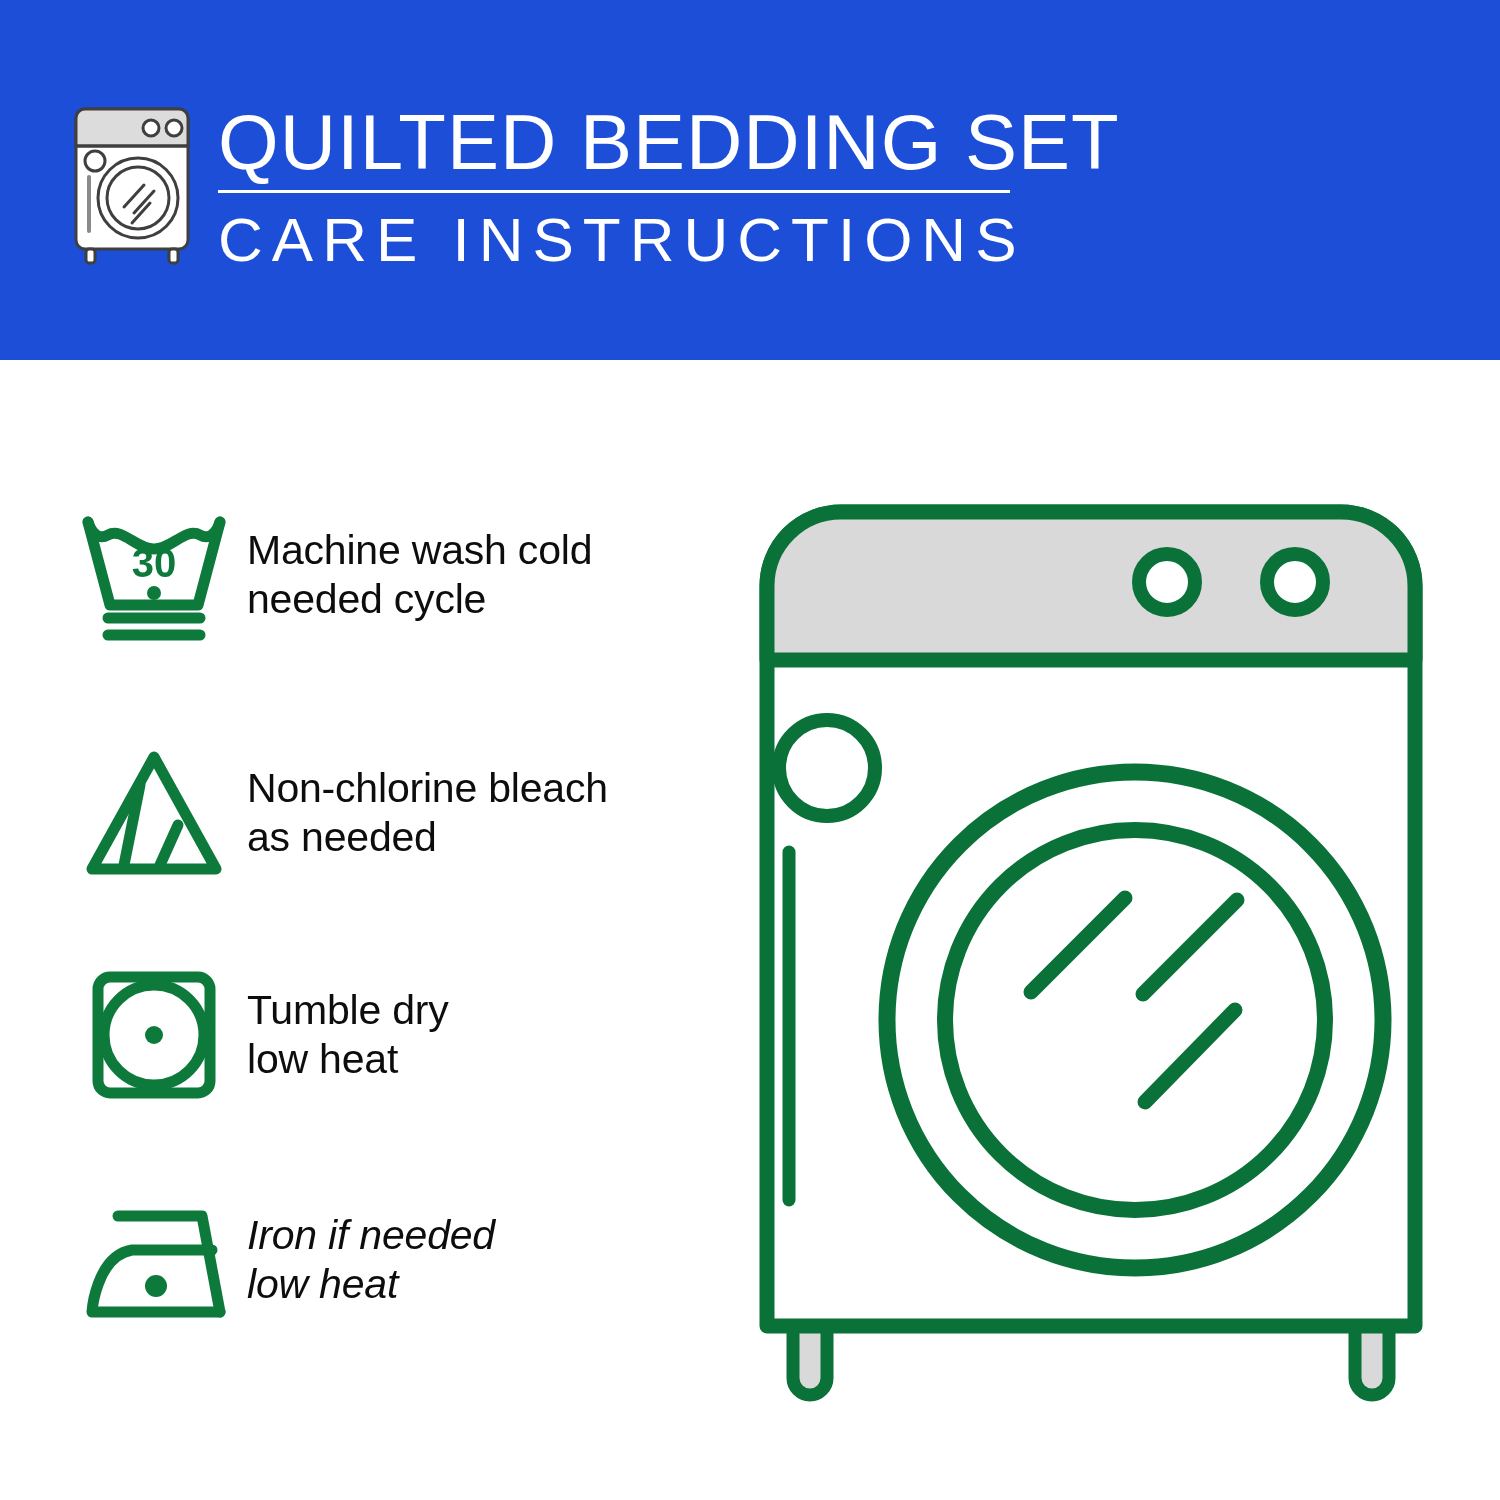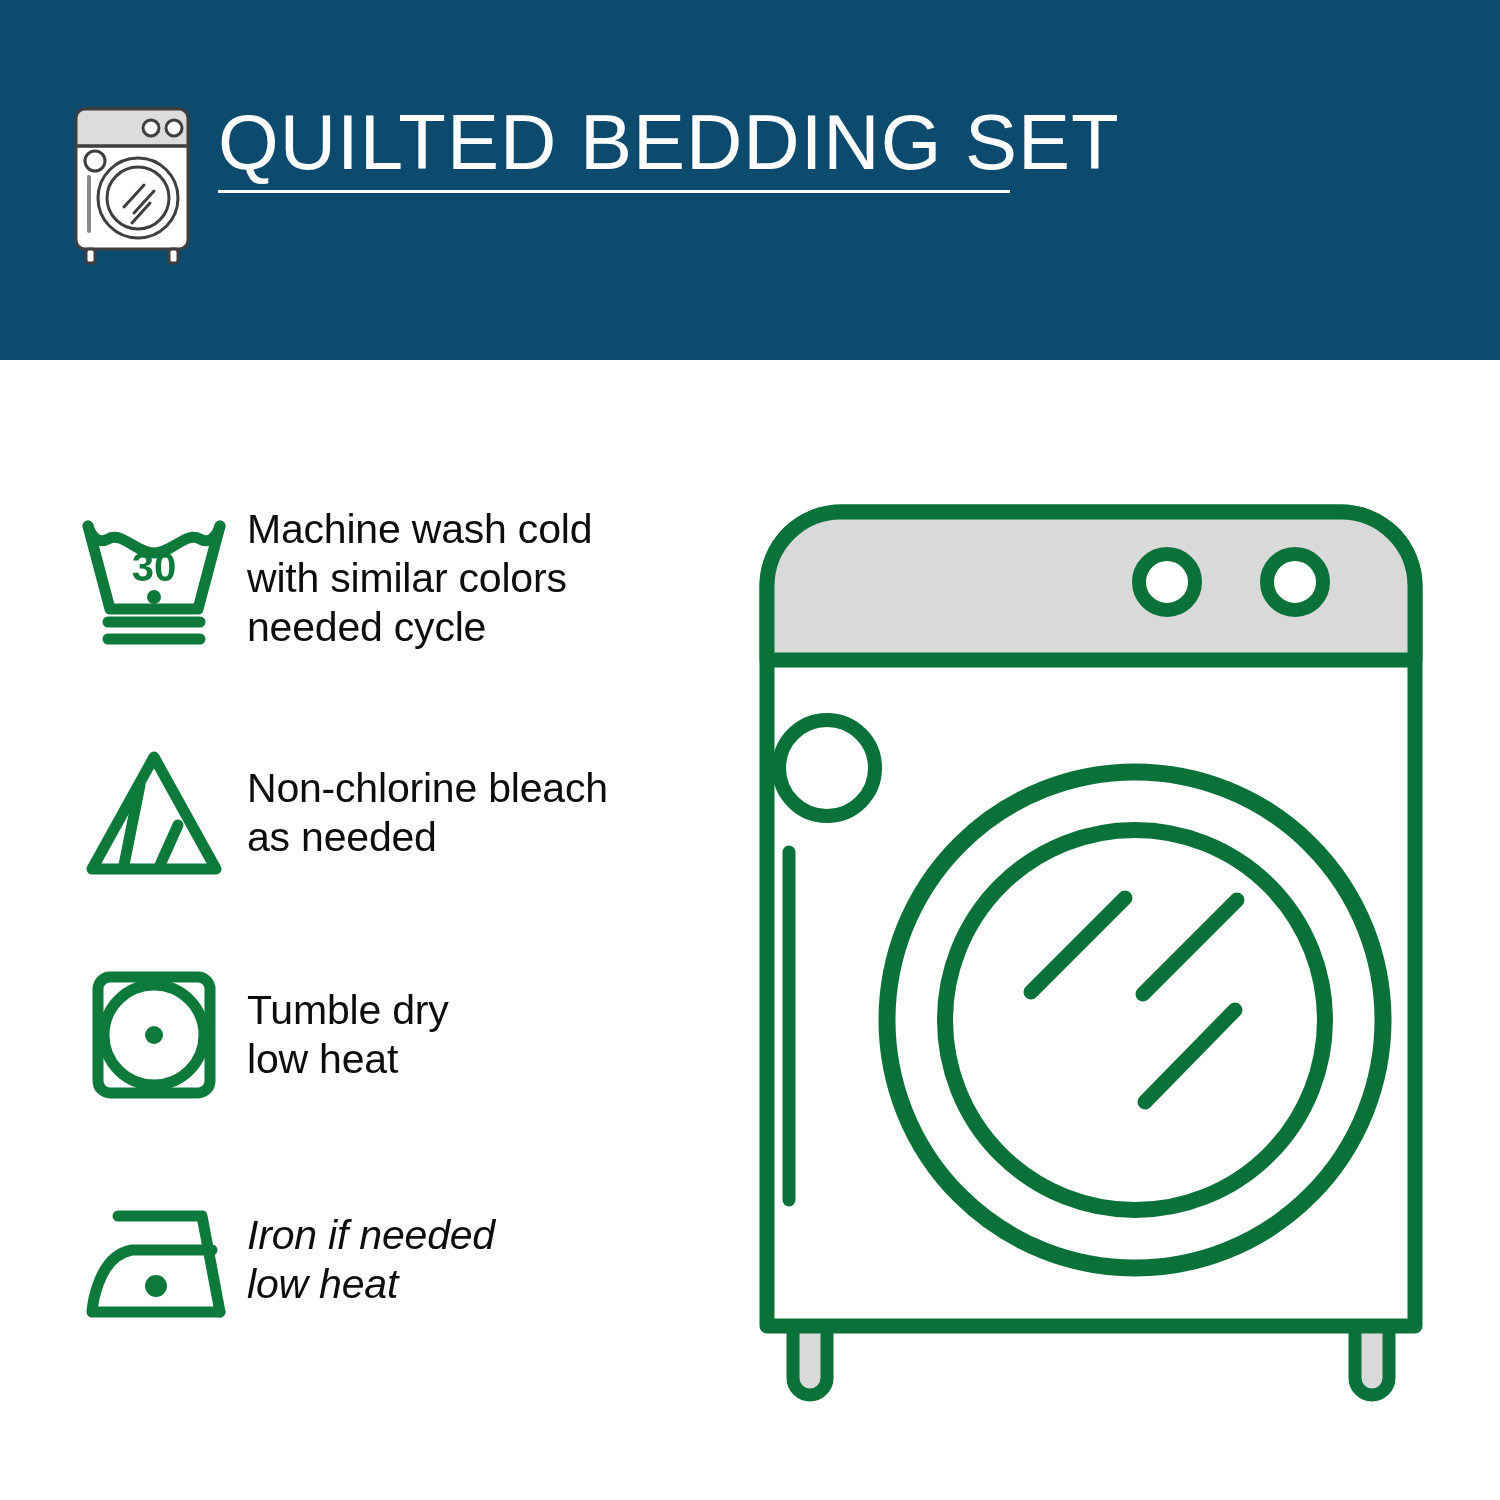--- a/index.html
+++ b/index.html
@@ -16,21 +16,21 @@
     overflow: hidden;
   }
 
   
   #header-band {
     position: absolute;
     left: 0;
     top: 0;
     width: 1500px;
     height: 360px;
-    background: #0c4a6e;
+    background: #1d4ed8;
   }
   #header-logo {
     position: absolute;
     left: 62px;
     top: 103px;
     width: 140px;
     height: 165px;
   }
   #header-text-block {
     position: absolute;
@@ -137,20 +137,21 @@
       <line x1="72" y1="110" x2="92" y2="88" stroke="#3f3f3f" stroke-width="3" stroke-linecap="round"></line>
       <line x1="70" y1="120" x2="88" y2="100" stroke="#3f3f3f" stroke-width="3" stroke-linecap="round"></line>
 
       <rect x="24" y="146" width="9" height="14" rx="3" fill="#ffffff" stroke="#3f3f3f" stroke-width="3"></rect>
       <rect x="107" y="146" width="9" height="14" rx="3" fill="#ffffff" stroke="#3f3f3f" stroke-width="3"></rect>
     </svg>
 
     <div id="header-text-block">
       <div id="title-main">QUILTED BEDDING SET</div>
       <div id="title-rule"></div>
+      <div id="title-sub">CARE INSTRUCTIONS</div>
     </div>
   </div>
 
   <div id="care-list">
 
     <div class="care-row" id="care-row-0">
       <div class="care-symbol">
         <svg width="168" height="140" viewBox="0 0 168 140">
           <g fill="none" stroke="#0d7a3c" stroke-width="11" stroke-linecap="round" stroke-linejoin="round">
 
@@ -159,21 +160,20 @@
 
             <line x1="34" y1="113" x2="126" y2="113"></line>
             <line x1="34" y1="130" x2="126" y2="130"></line>
           </g>
           <text x="80" y="72" text-anchor="middle" font-family="Liberation Sans, sans-serif" font-size="40" font-weight="bold" fill="#0d7a3c">30</text>
           <circle cx="80" cy="88" r="7" fill="#0d7a3c"></circle>
         </svg>
       </div>
       <div class="care-label">
         <div>Machine wash cold</div>
-        <div>with similar colors</div>
         <div>needed cycle</div>
       </div>
     </div>
 
     <div class="care-row" id="care-row-1">
       <div class="care-symbol">
         <svg width="168" height="140" viewBox="0 0 168 140">
           <g fill="none" stroke="#0d7a3c" stroke-width="11" stroke-linecap="round" stroke-linejoin="round">
             <path d="M80 14 L142 126 L18 126 Z"></path>
             <line x1="66" y1="42" x2="50" y2="122"></line>

